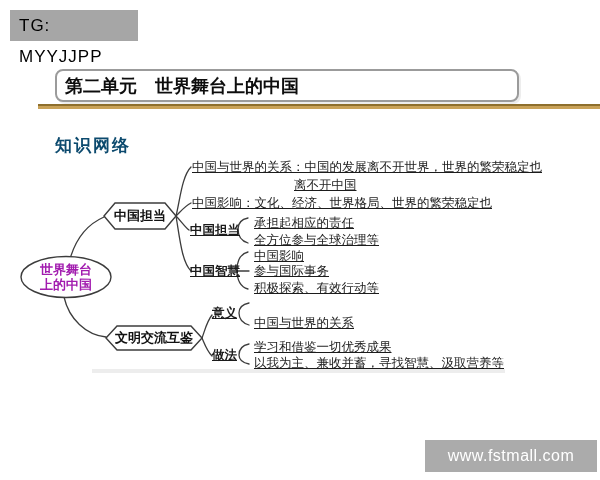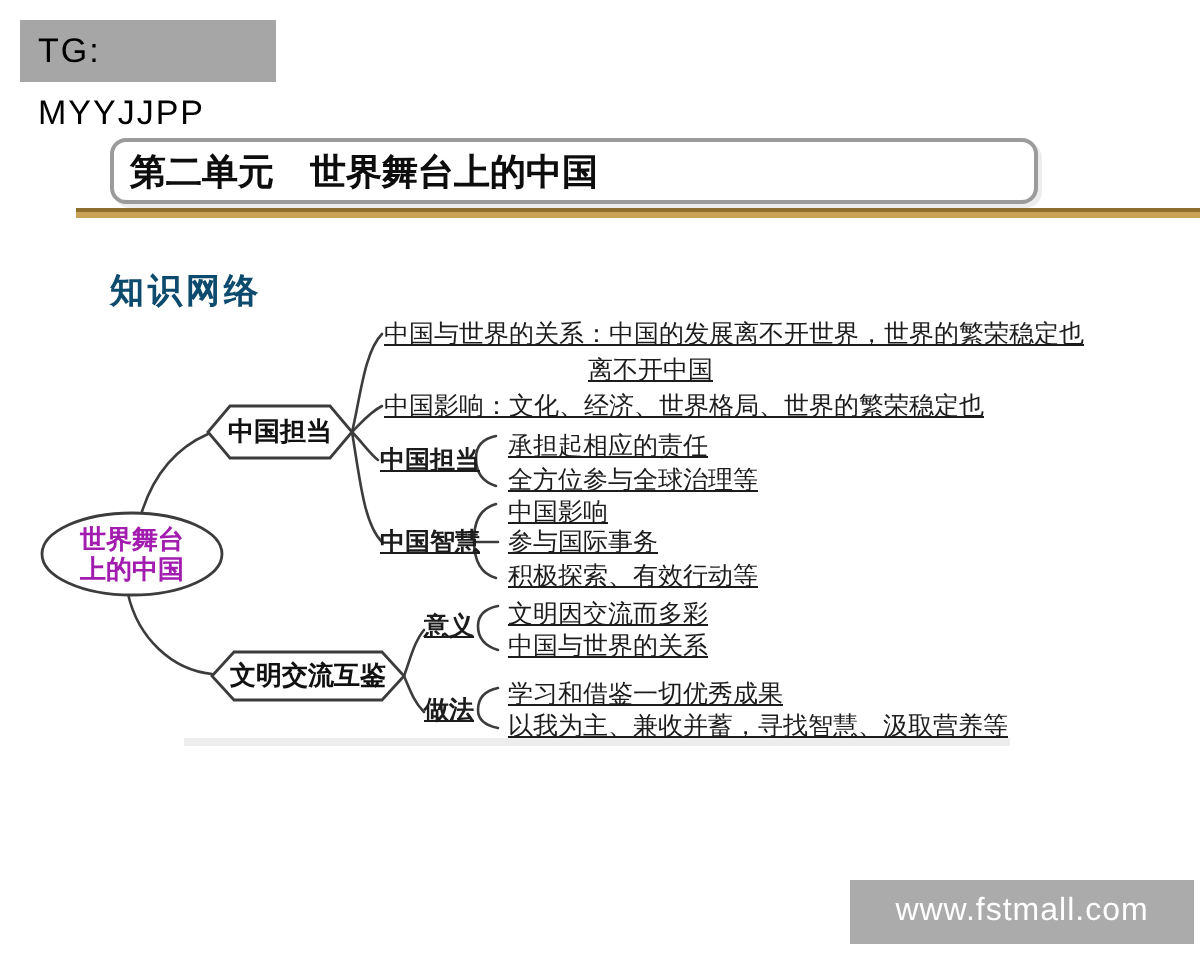--- a/index.html
+++ b/index.html
@@ -113,21 +113,20 @@
   <div class="map-text map-node" style="left:190px;top:223px;">中国担当</div>
   <div class="map-text" style="left:254px;top:216px;">承担起相应的责任</div>
   <div class="map-text" style="left:254px;top:233px;">全方位参与全球治理等</div>
 
   <div class="map-text map-node" style="left:190px;top:264px;">中国智慧</div>
   <div class="map-text" style="left:254px;top:249px;">中国影响</div>
   <div class="map-text" style="left:254px;top:264px;">参与国际事务</div>
   <div class="map-text" style="left:254px;top:281px;">积极探索、有效行动等</div>
 
   <div class="map-text map-node" style="left:212px;top:306px;">意义</div>
-  <div class="map-text" style="left:254px;top:300px;">文明因交流而多彩</div>
   <div class="map-text" style="left:254px;top:316px;">中国与世界的关系</div>
 
   <div class="map-text map-node" style="left:212px;top:348px;">做法</div>
   <div class="map-text" style="left:254px;top:340px;">学习和借鉴一切优秀成果</div>
   <div class="map-text" style="left:254px;top:356px;">以我为主、兼收并蓄，寻找智慧、汲取营养等</div>
 
   <div class="abs watermark">
     <span>www.fstmall.com</span>
   </div>
 

